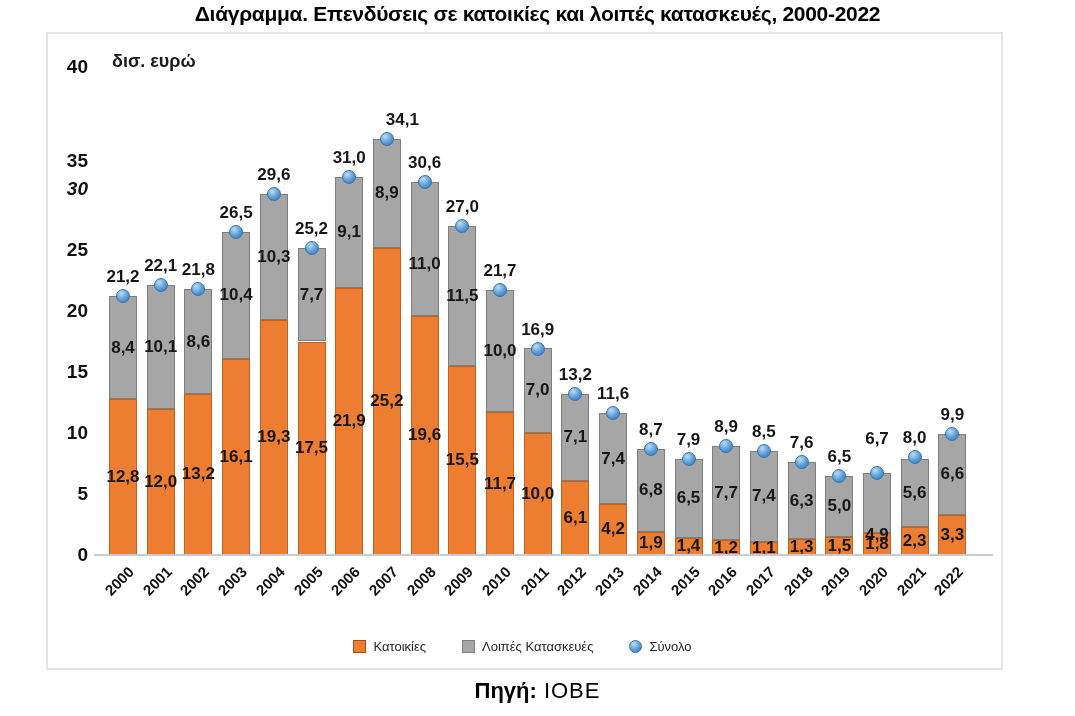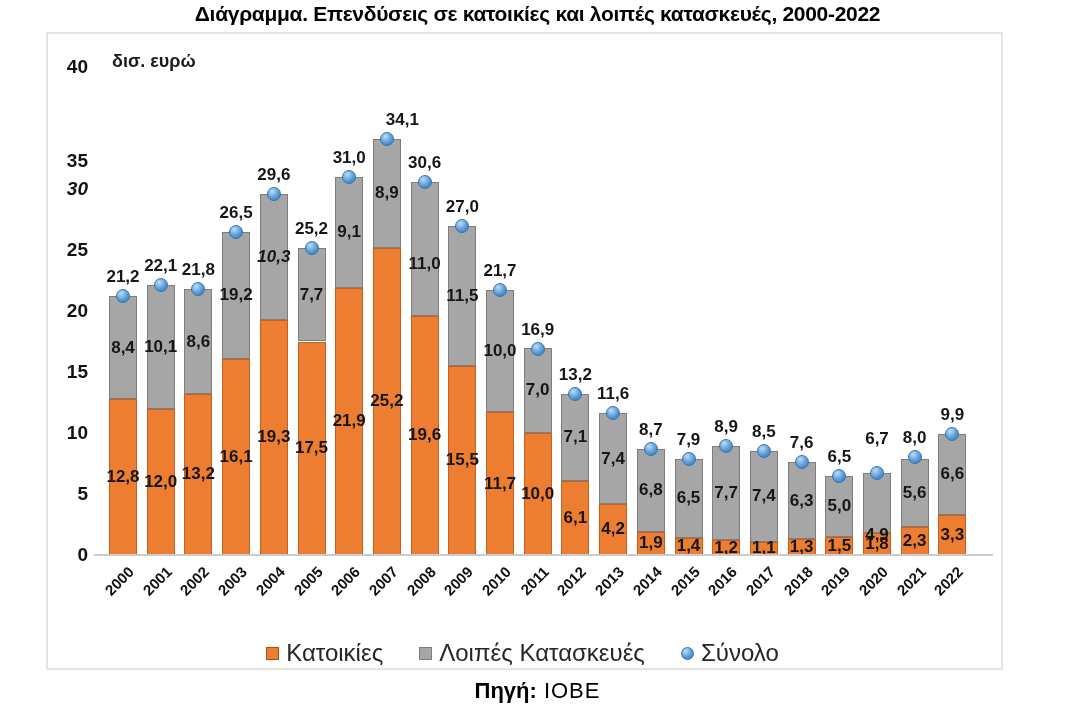--- a/index.html
+++ b/index.html
@@ -66,21 +66,21 @@
   .legend-item { display: flex; align-items: center; gap: 7px; }
   .legend-swatch {
     width: 13px; height: 13px; box-sizing: border-box; flex: none;
   }
   .swatch-orange { background: #ed7d31; border: 1px solid #a84e12; }
   .swatch-gray   { background: #a6a6a6; border: 1px solid #7f7f7f; }
   .swatch-blue   {
     border-radius: 50%; border: 1px solid #2e75b6;
     background: radial-gradient(circle at 35% 28%, #bcdcf5 0%, #5b9bd5 55%, #2e75b6 100%);
   }
-  .legend-text { font-size: 24px; color: #262626; }
+  .legend-text { font-size: 13px; color: #262626; }
   #source-line {
     position: absolute; left: 0; top: 678px; width: 1075px;
     text-align: center; font-size: 22px; color: #000000;
   }
   #source-prefix { font-weight: bold; }
   #source-value { font-weight: normal; letter-spacing: 1px; margin-left: 7px; }
 </style>
 </head>
 <body>
 
@@ -119,28 +119,28 @@
       <div class="bar-seg seg-gray" style="left: 184.4px; top: 289.04px; height: 104.92px; background: rgb(166, 166, 166);"></div>
       <div class="bar-seg seg-orange" style="left: 184.4px; top: 393.96px; height: 161.04px; background: rgb(237, 125, 49);"></div>
       <div class="val-lbl" style="left: 166.4px; top: 464.48px;">13,2</div>
       <div class="val-lbl" style="left: 166.4px; top: 331.5px;">8,6</div>
       <div class="total-marker" style="left: 191.4px; top: 282.04px;"></div>
       <div class="val-lbl" style="left: 166.4px; top: 260.04px;">21,8</div>
       <div class="year-lbl" style="left: 142.4px; top: 563px;">2002</div>
       <div class="bar-seg seg-gray" style="left: 222.1px; top: 231.7px; height: 126.88px; background: rgb(166, 166, 166);"></div>
       <div class="bar-seg seg-orange" style="left: 222.1px; top: 358.58px; height: 196.42px; background: rgb(237, 125, 49);"></div>
       <div class="val-lbl" style="left: 204.1px; top: 446.79px;">16,1</div>
-      <div class="val-lbl" style="left: 204.1px; top: 285.14px;">19,2</div>
+      <div class="val-lbl" style="left: 204.1px; top: 285.14px;">10,4</div>
       <div class="total-marker" style="left: 229.1px; top: 224.7px;"></div>
       <div class="val-lbl" style="left: 204.1px; top: 202.7px;">26,5</div>
       <div class="year-lbl" style="left: 180.1px; top: 563px;">2003</div>
       <div class="bar-seg seg-gray" style="left: 259.8px; top: 193.88px; height: 125.66px; background: rgb(166, 166, 166);"></div>
       <div class="bar-seg seg-orange" style="left: 259.8px; top: 319.54px; height: 235.46px; background: rgb(237, 125, 49);"></div>
       <div class="val-lbl" style="left: 241.8px; top: 427.27px;">19,3</div>
-      <div class="val-lbl" style="left: 241.8px; top: 246.71px; font-style: italic;">10,3</div>
+      <div class="val-lbl" style="left: 241.8px; top: 246.71px;">10,3</div>
       <div class="total-marker" style="left: 266.8px; top: 186.88px;"></div>
       <div class="val-lbl" style="left: 241.8px; top: 164.88px;">29,6</div>
       <div class="year-lbl" style="left: 217.8px; top: 563px;">2004</div>
       <div class="bar-seg seg-gray" style="left: 297.5px; top: 247.56px; height: 93.94px; background: rgb(166, 166, 166);"></div>
       <div class="bar-seg seg-orange" style="left: 297.5px; top: 341.5px; height: 213.5px; background: rgb(237, 125, 49);"></div>
       <div class="val-lbl" style="left: 279.5px; top: 438.25px;">17,5</div>
       <div class="val-lbl" style="left: 279.5px; top: 284.53px;">7,7</div>
       <div class="total-marker" style="left: 304.5px; top: 240.56px;"></div>
       <div class="val-lbl" style="left: 279.5px; top: 218.56px;">25,2</div>
       <div class="year-lbl" style="left: 255.5px; top: 563px;">2005</div>

